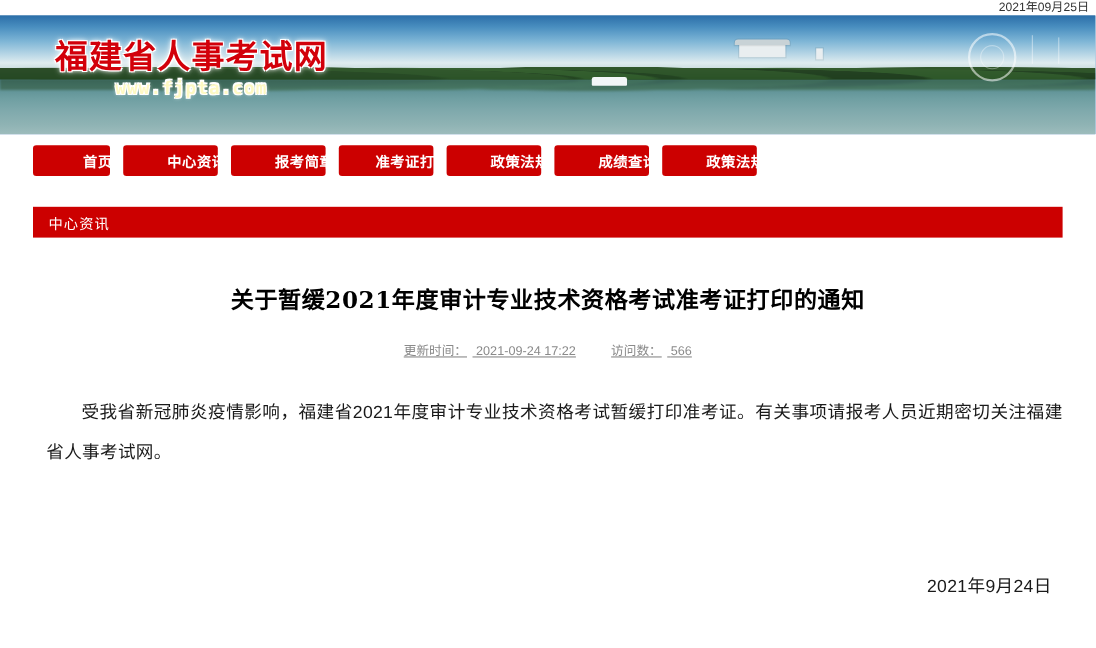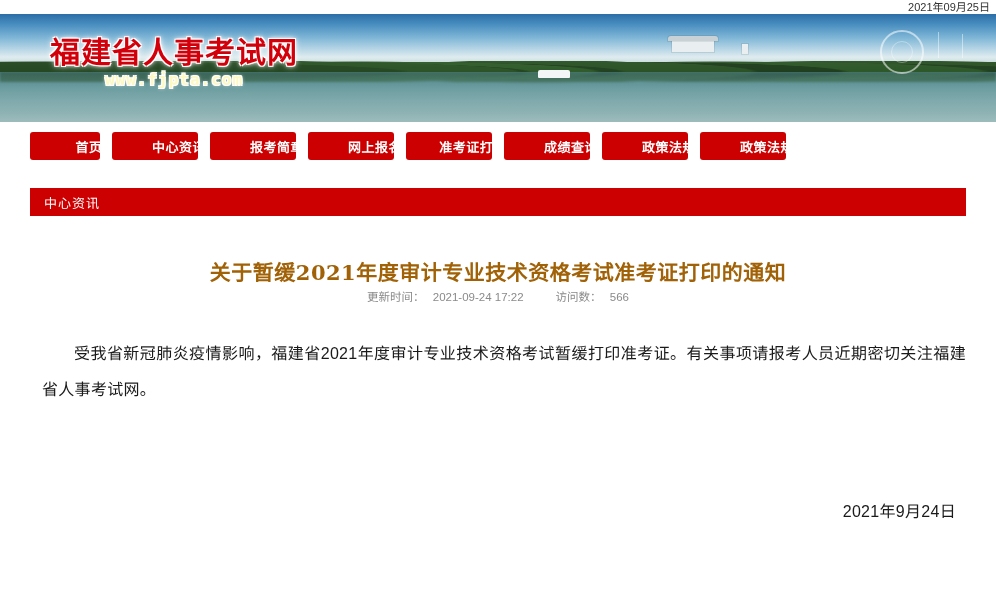--- a/index.html
+++ b/index.html
@@ -194,31 +194,33 @@
 
   
   .article {
     padding: 0 30px;
   }
   .title {
     text-align: center;
     font-family: "DejaVu Serif", "Liberation Serif", serif;
     font-size: 21px;
     font-weight: bold;
-    color: #a16207;
+    color: #000000;
     margin-top: 42px;
     line-height: 30px;
     letter-spacing: .5px;
   }
   .meta {
+    margin-top: 22px;
     display: flex;
     justify-content: center;
     gap: 32px;
     font-size: 11.5px;
     color: #8a8a8a;
+    text-decoration: underline;
   }
   .meta .label { margin-right: 5px; }
 
   .body-text {
     margin-top: 32px;
     font-size: 16px;
     line-height: 36px;
     color: #1a1a1a;
     text-indent: 2em;
     text-align: justify;
@@ -266,30 +268,27 @@
   <div class="nav-item home">
     <span>首页</span>
   </div>
   <div class="nav-item">
     <span>中心资讯</span>
   </div>
   <div class="nav-item">
     <span>报考简章</span>
   </div>
   <div class="nav-item">
-    <span>网上报名</span>
-  </div>
-  <div class="nav-item">
     <span>准考证打印</span>
   </div>
   <div class="nav-item">
+    <span>政策法规</span>
+  </div>
+  <div class="nav-item">
     <span>成绩查询</span>
-  </div>
-  <div class="nav-item">
-    <span>政策法规</span>
   </div>
   <div class="nav-item">
     <span>政策法规</span>
   </div>
 </div>
 
 <div class="section-wrap">
   <div class="section-bar">
     <span class="crumb">中心资讯</span>
   </div>

